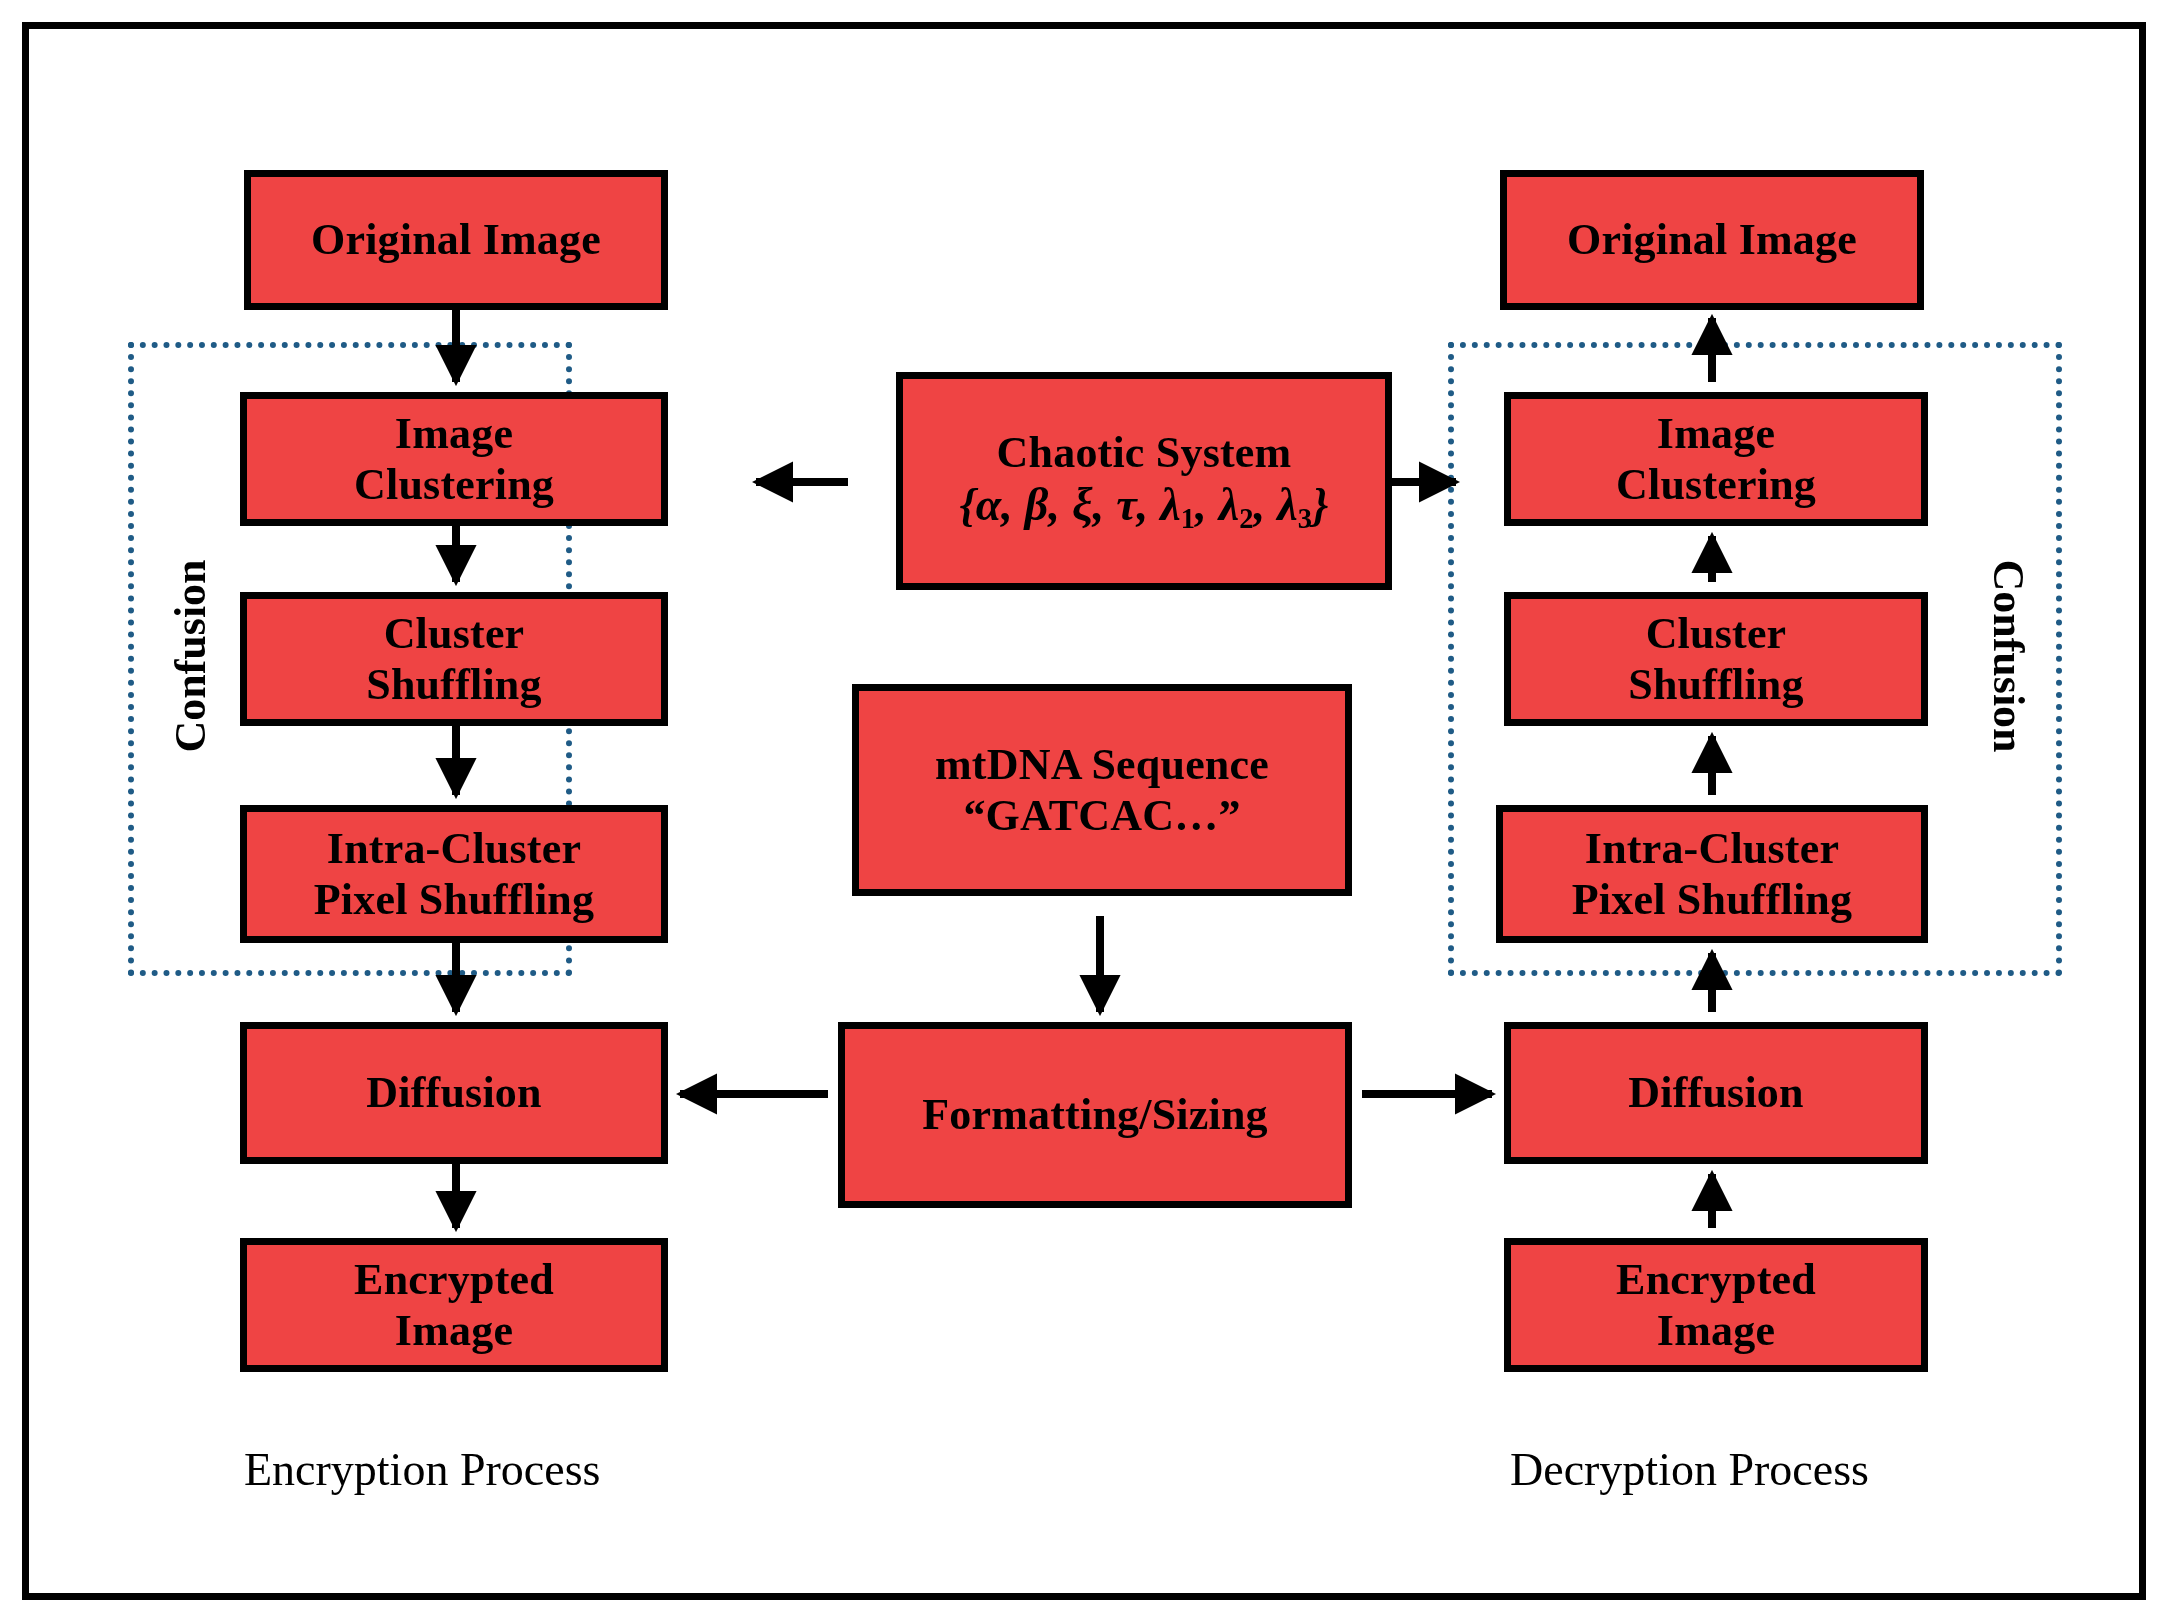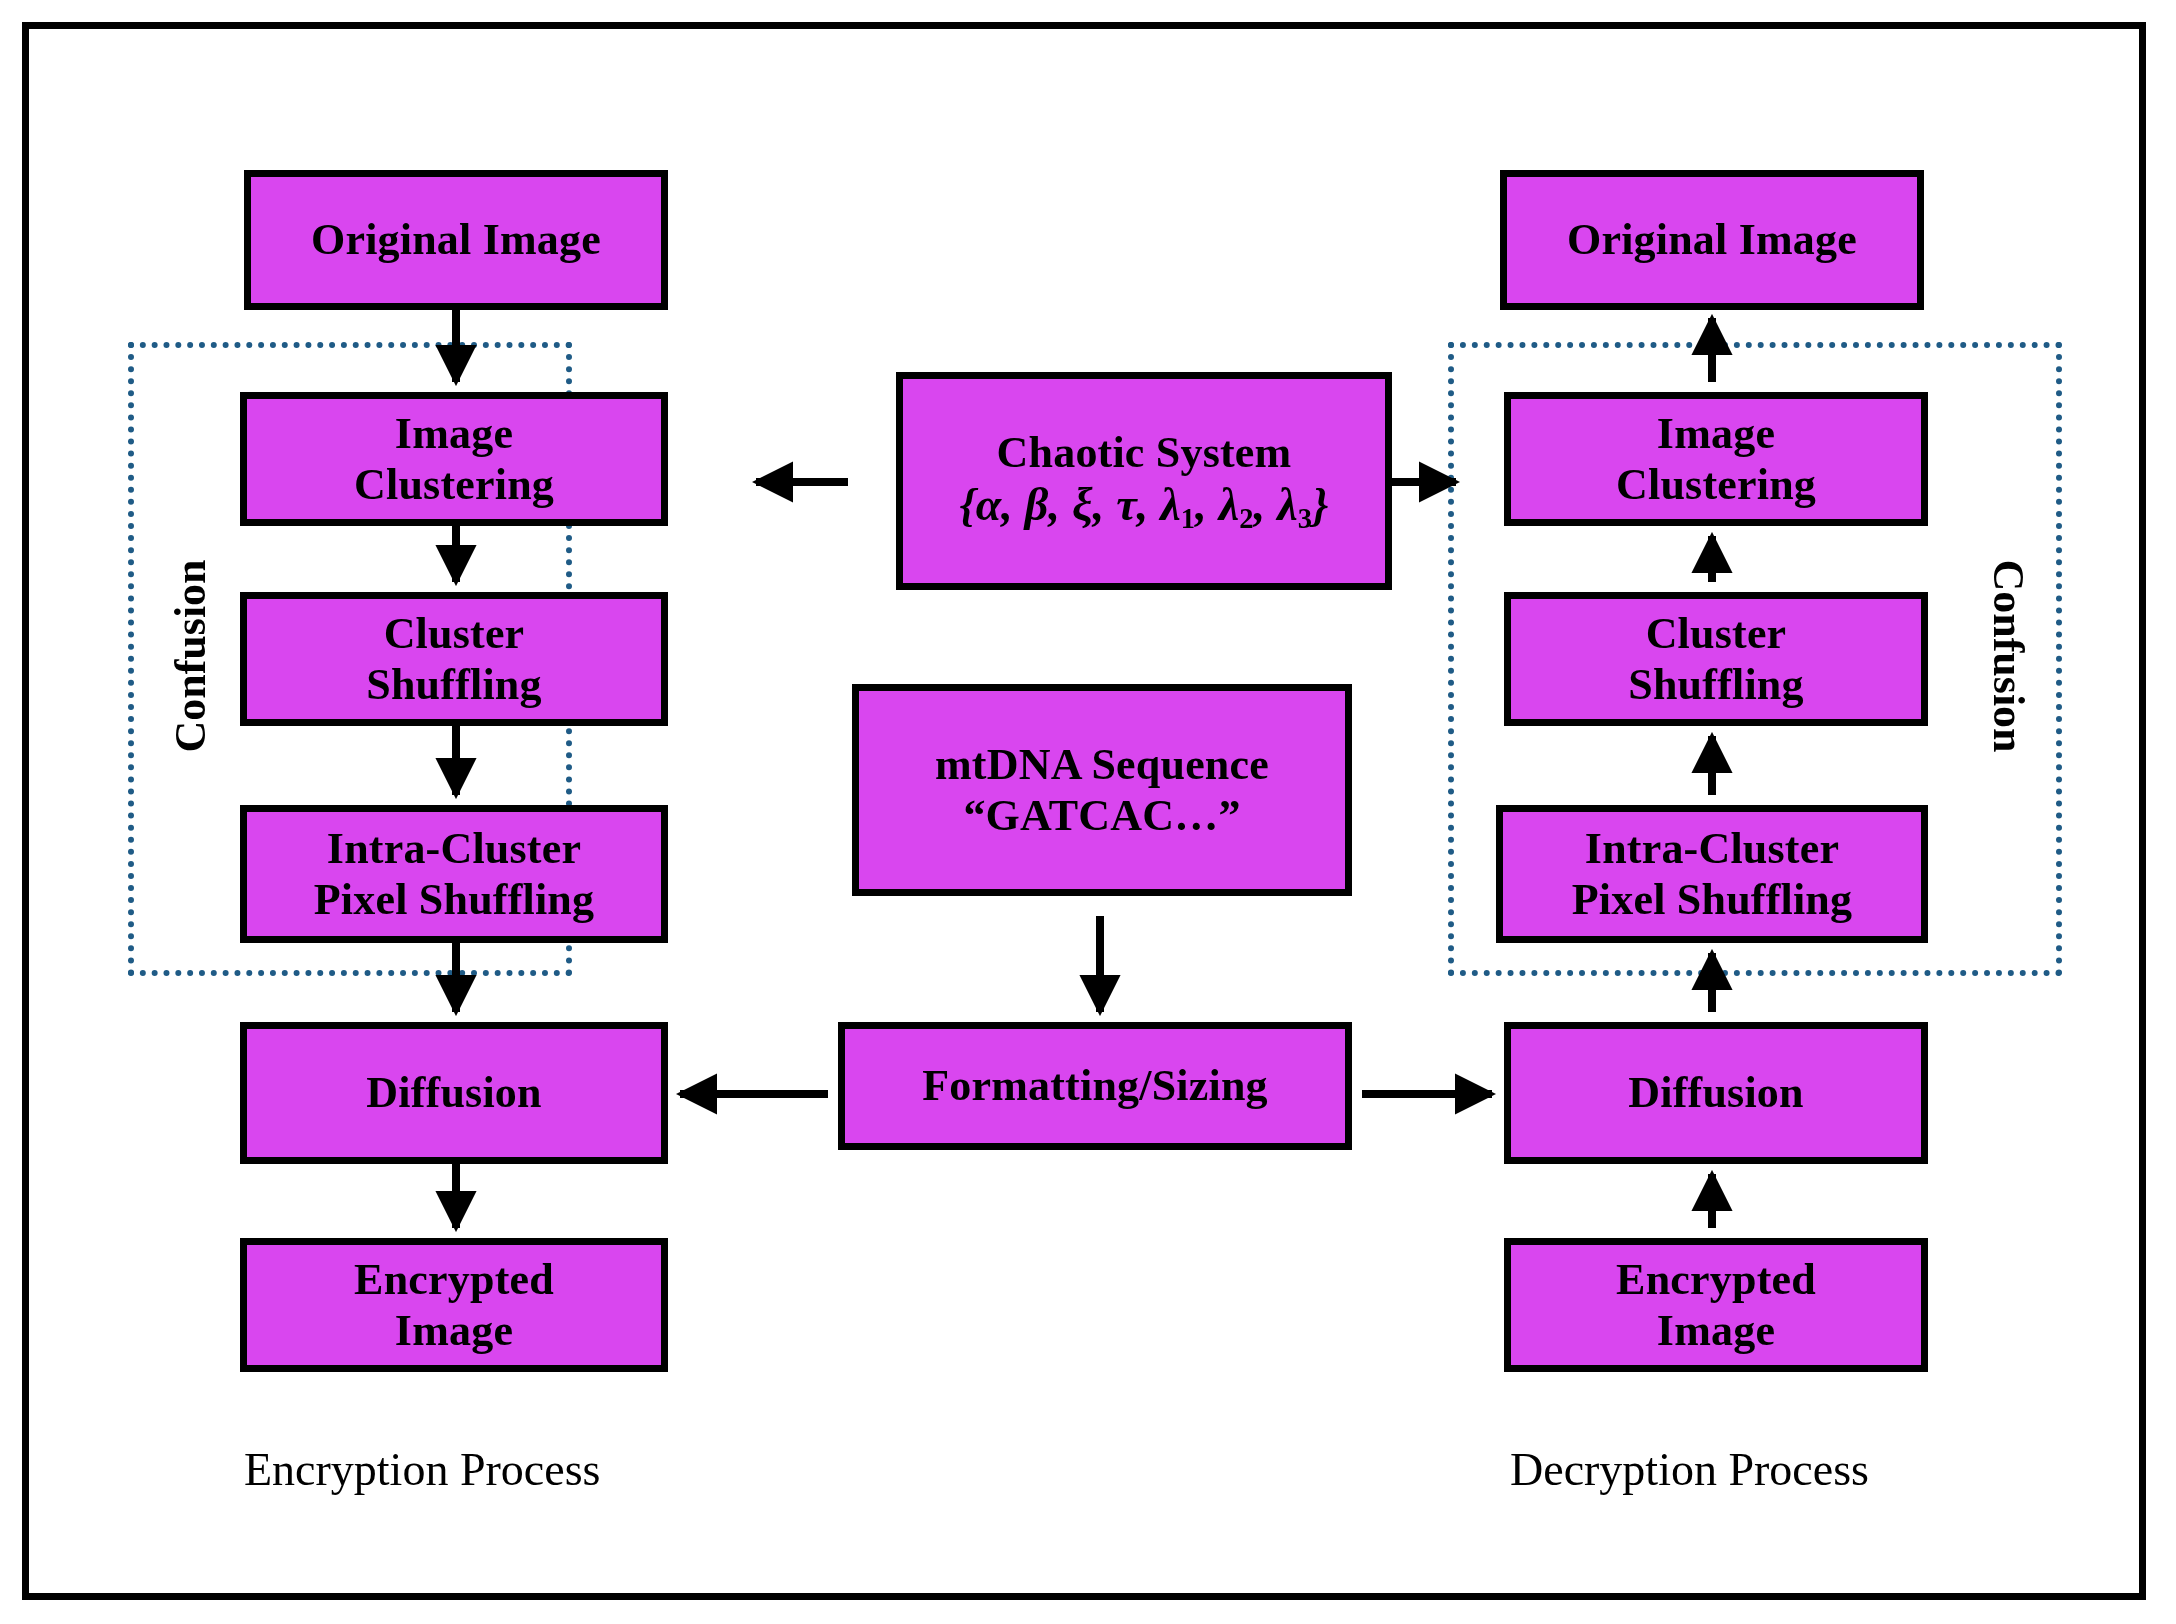--- a/index.html
+++ b/index.html
@@ -27,21 +27,21 @@
     border: 7px solid #000000;
     box-sizing: border-box;
     background: #ffffff;
   }
 
   
   .pbox {
     position: absolute;
     box-sizing: border-box;
     border: 7px solid #000000;
-    background: #d946ef;
+    background: #ef4444;
     display: flex;
     align-items: center;
     justify-content: center;
     text-align: center;
     color: #000000;
     font-weight: bold;
     font-size: 44px;
     line-height: 1.16;
     letter-spacing: 0.2px;
     z-index: 6;
@@ -160,21 +160,21 @@
     </span>
   </div>
 
   <div class="pbox" style="left:852px; top:684px; width:500px; height:212px;">
     <span class="txt">
       <span>mtDNA Sequence</span><br>
       <span>“GATCAC…”</span>
     </span>
   </div>
 
-  <div class="pbox" style="left:838px; top:1022px; width:514px; height:128px;">
+  <div class="pbox" style="left:838px; top:1022px; width:514px; height:186px;">
     <span class="txt">Formatting/Sizing</span>
   </div>
 
   <div class="pbox" style="left:1500px; top:170px; width:424px; height:140px;">
     <span class="txt">Original Image</span>
   </div>
 
   <div class="pbox" style="left:1504px; top:392px; width:424px; height:134px;">
     <span class="txt">
       <span>Image</span><br>

